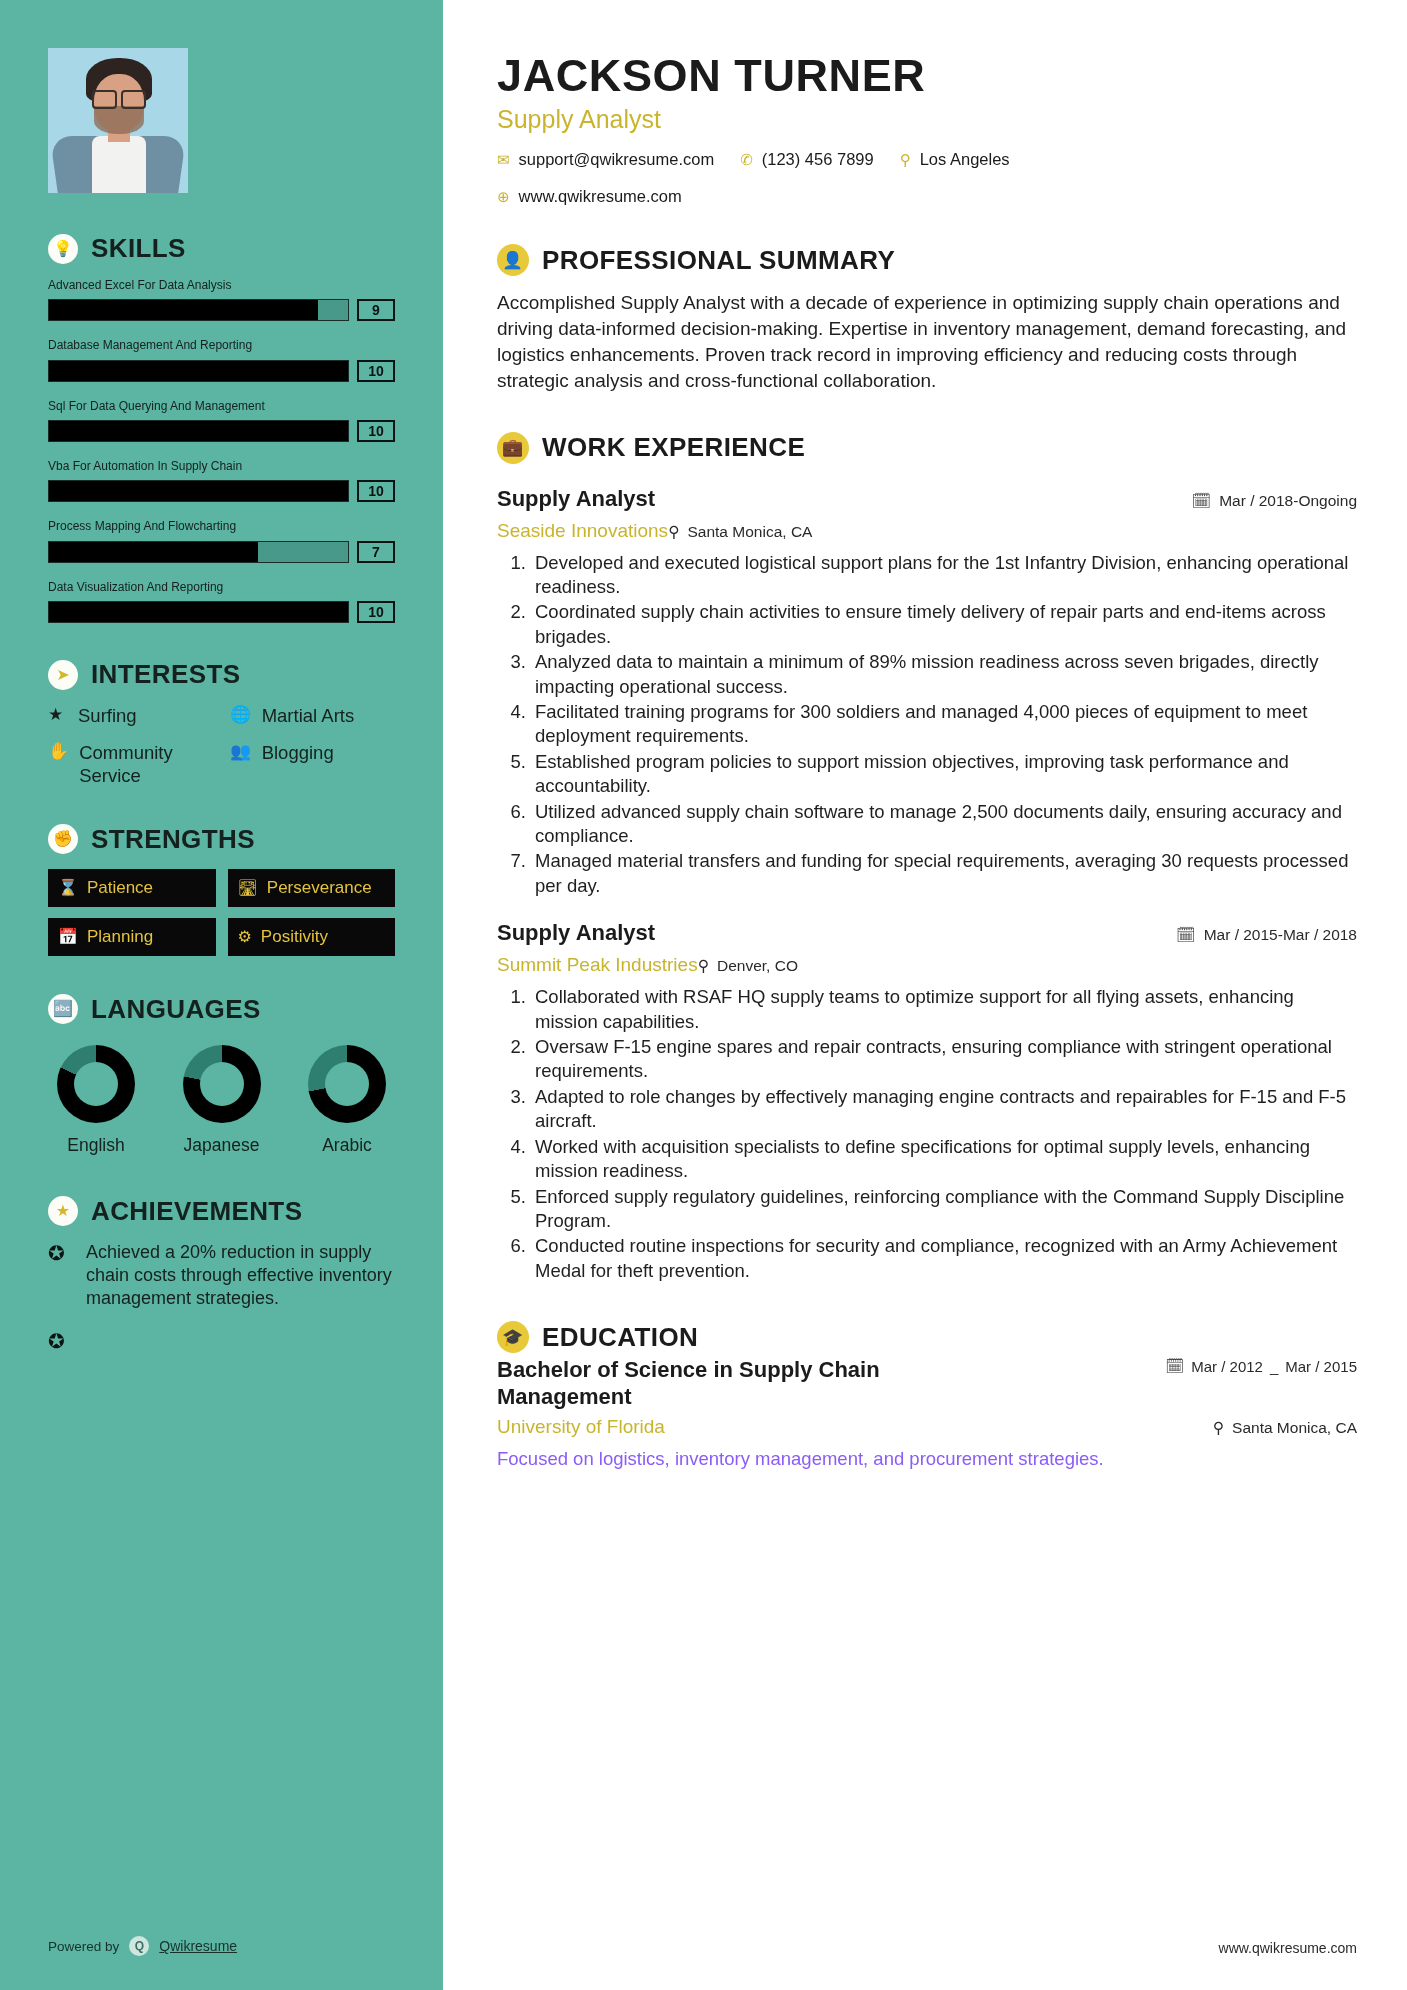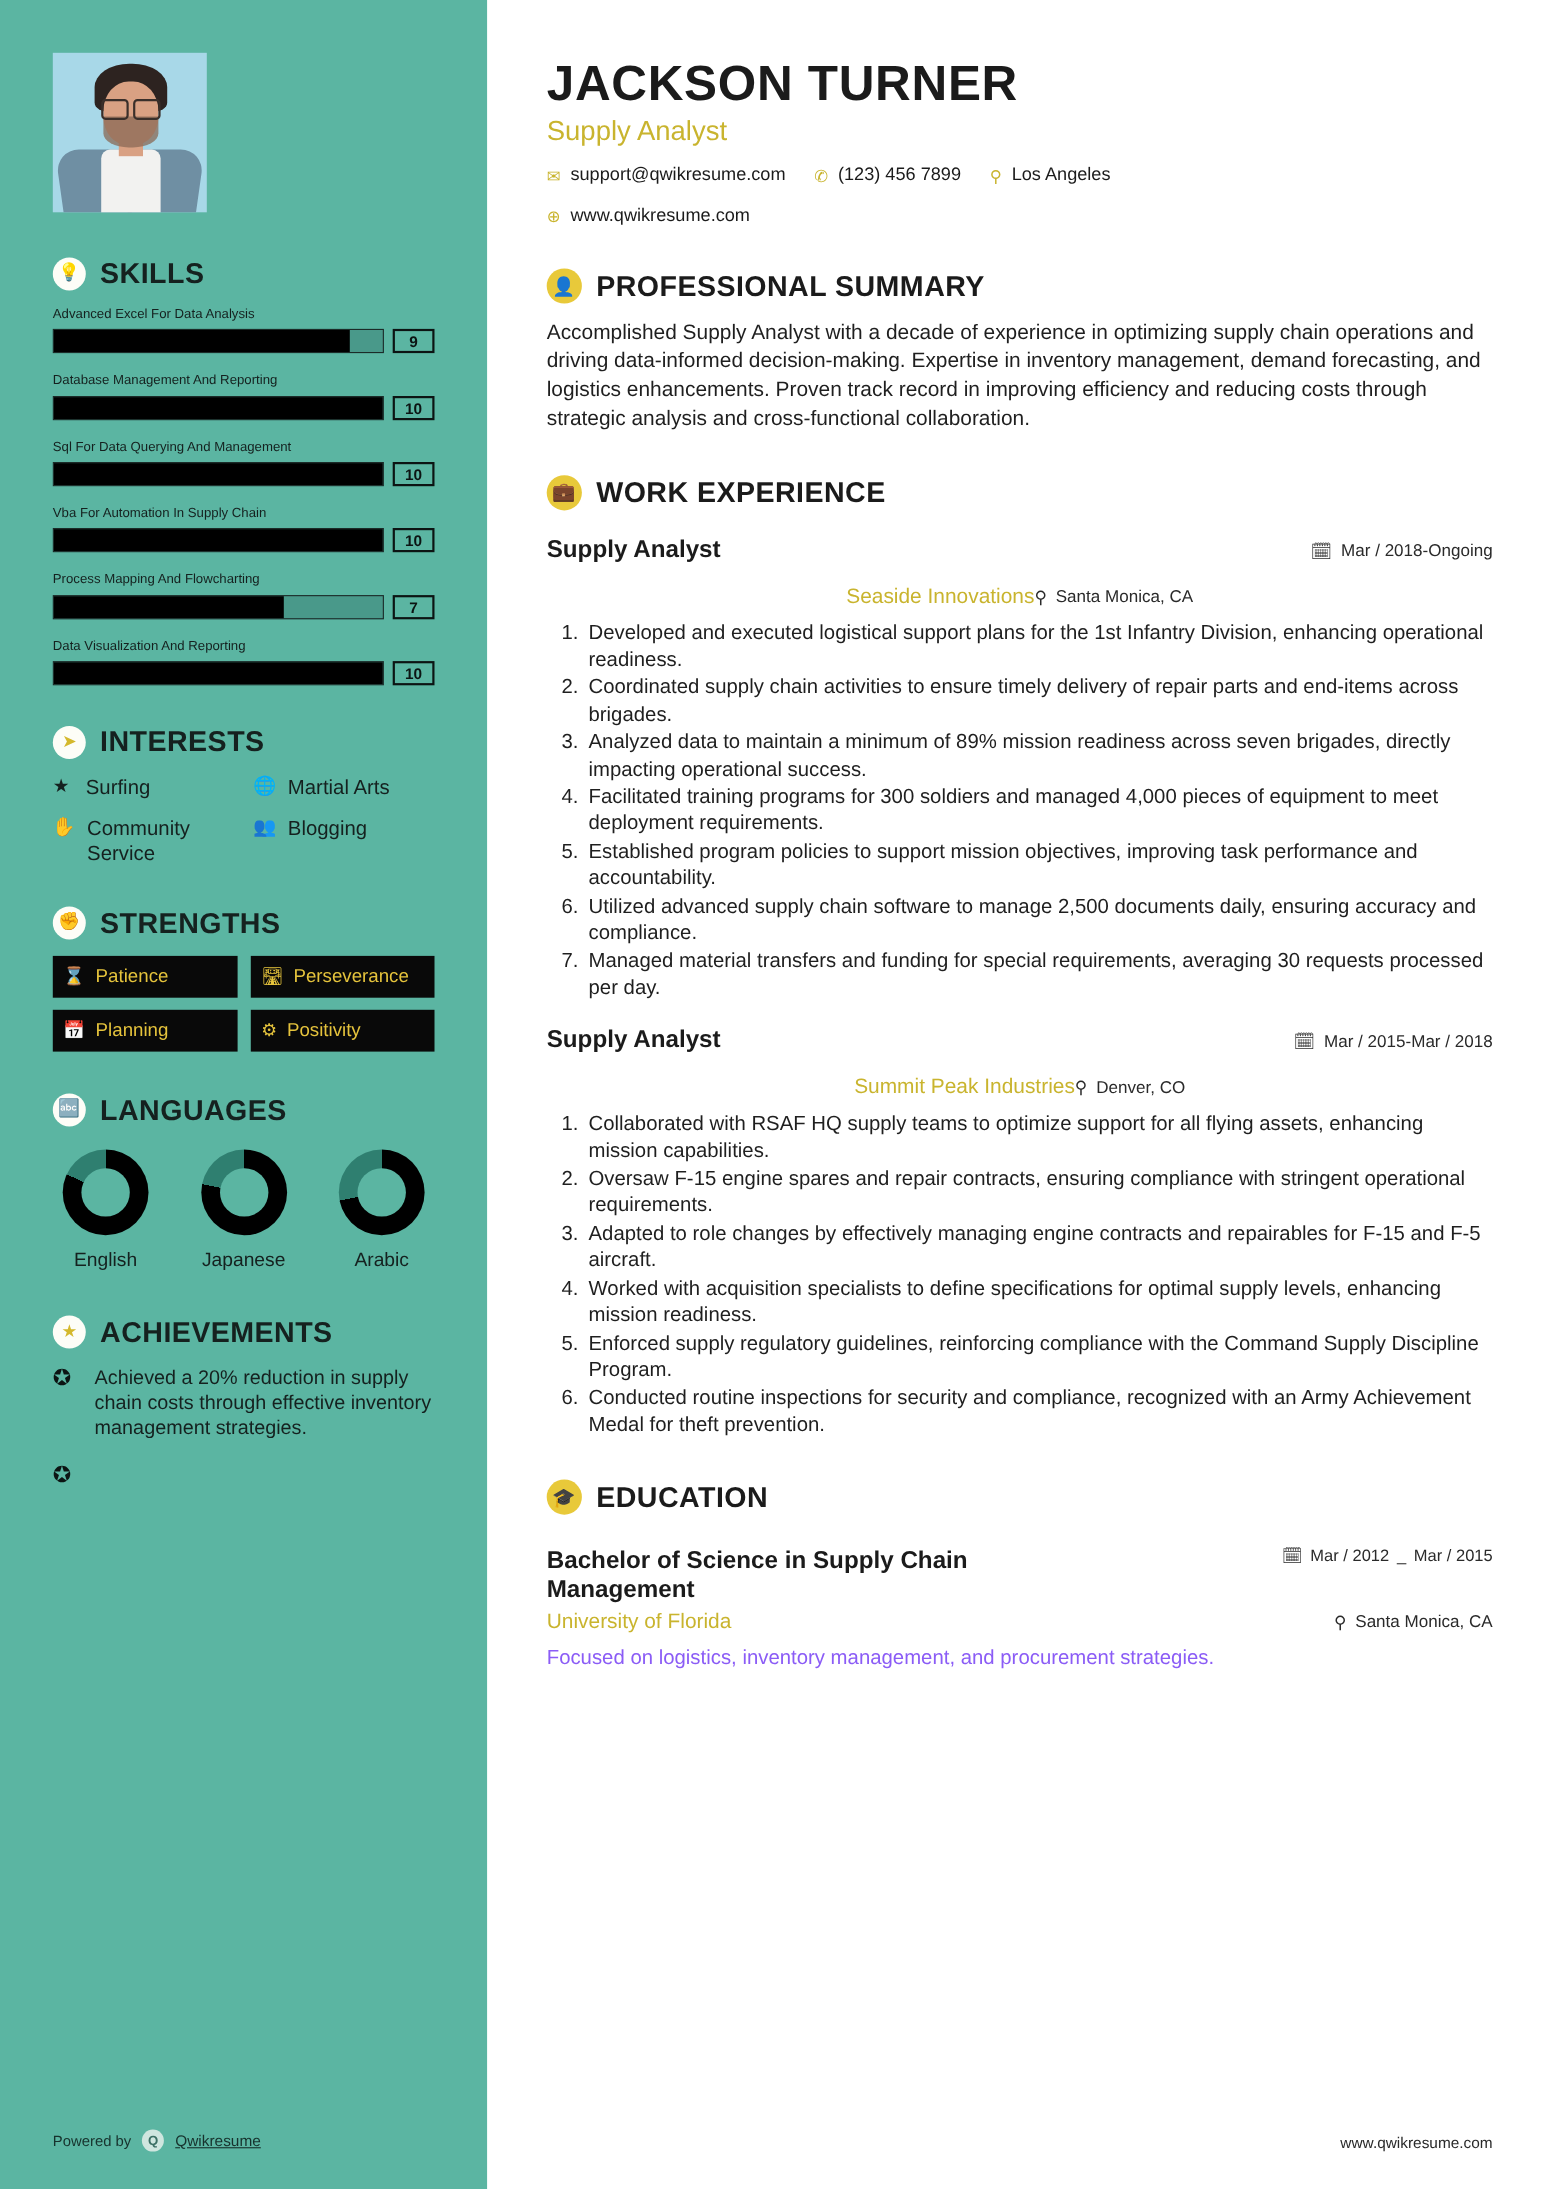--- a/index.html
+++ b/index.html
@@ -150,26 +150,26 @@
     display:flex;align-items:center;justify-content:center;
     font-size:17px; flex:0 0 32px;
   }
   .main-head h2 { font-size:26px; font-weight:bold; color:#1b1b1b; letter-spacing:.4px; }
   .summary { margin-top:14px; font-size:19px; line-height:1.36; color:#1f1f1f; }
 
   .job { margin-top:22px; }
   .job-top { display:flex; justify-content:space-between; align-items:baseline; }
   .job-title { font-size:22px; font-weight:bold; color:#1b1b1b; }
   .job-meta { font-size:15.5px; color:#2a2a2a; display:flex; align-items:center; gap:8px; }
-  .job-sub { display:flex; justify-content:center; align-items:baseline; margin-top:20px; }
+  .job-sub { display:flex; justify-content:flex-start; align-items:baseline; margin-top:8px; }
   .job-org { font-size:19px; color:#c9b42e; }
   ol.duties { margin:9px 0 0 34px; }
   ol.duties li { font-size:18.5px; line-height:1.32; color:#1f1f1f; margin-bottom:1px; padding-left:4px; }
 
-  .edu { margin-top:28px; }
+  .edu { margin-top:4px; }
   .edu-top { display:flex; justify-content:space-between; align-items:flex-start; gap:18px; }
   .edu-title { font-size:22px; font-weight:bold; color:#1b1b1b; line-height:1.22; max-width:430px;}
   .edu-dates { font-size:15px; color:#2a2a2a; display:flex; align-items:center; gap:7px; white-space:nowrap; }
   .edu-dates .dd { line-height:1.15; text-align:center; }
   .edu-sub { display:flex; justify-content:space-between; align-items:baseline; margin-top:5px; }
   .edu-org { font-size:19px; color:#c9b42e; }
   .edu-desc { margin-top:9px; font-size:18.5px; line-height:1.33; color:#8b5cf6; }
 
   .main-footer {
     position:absolute; right:50px; bottom:34px;

